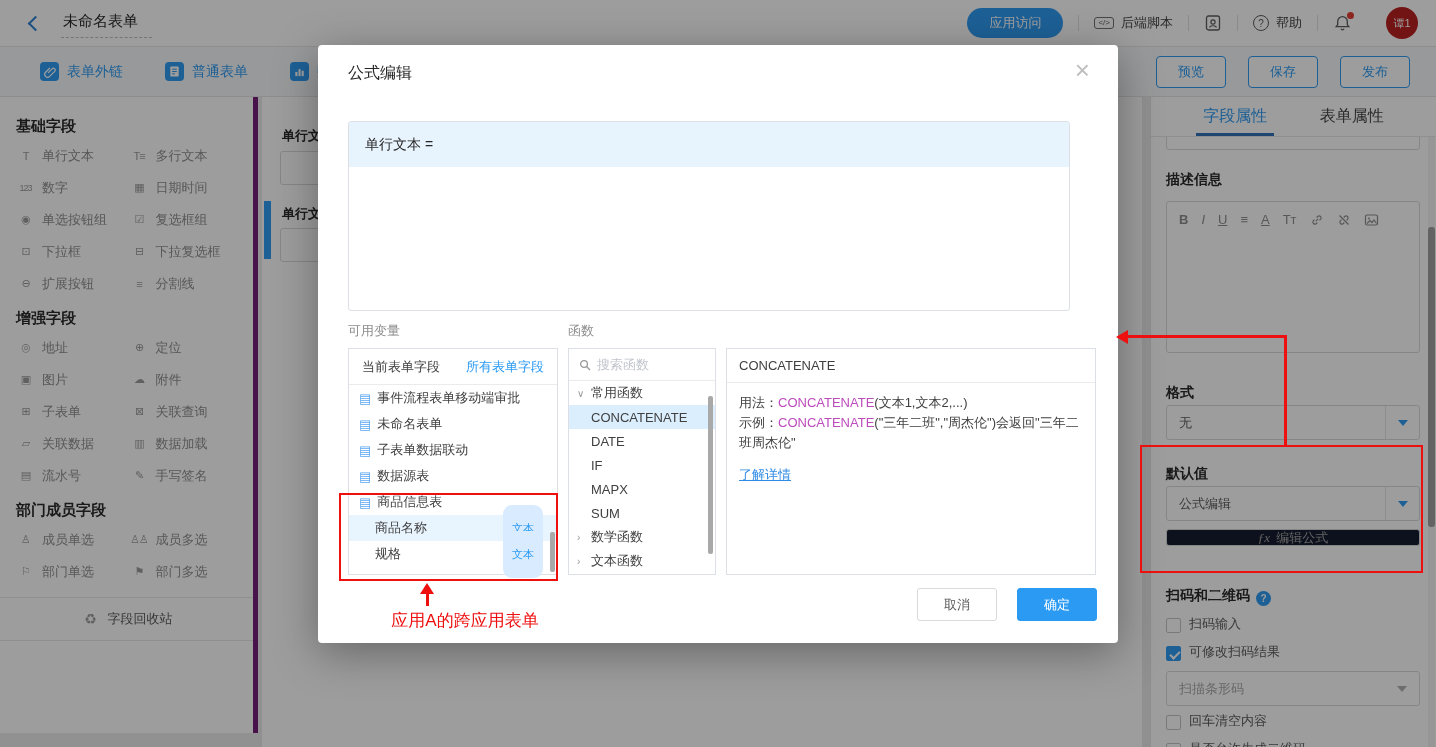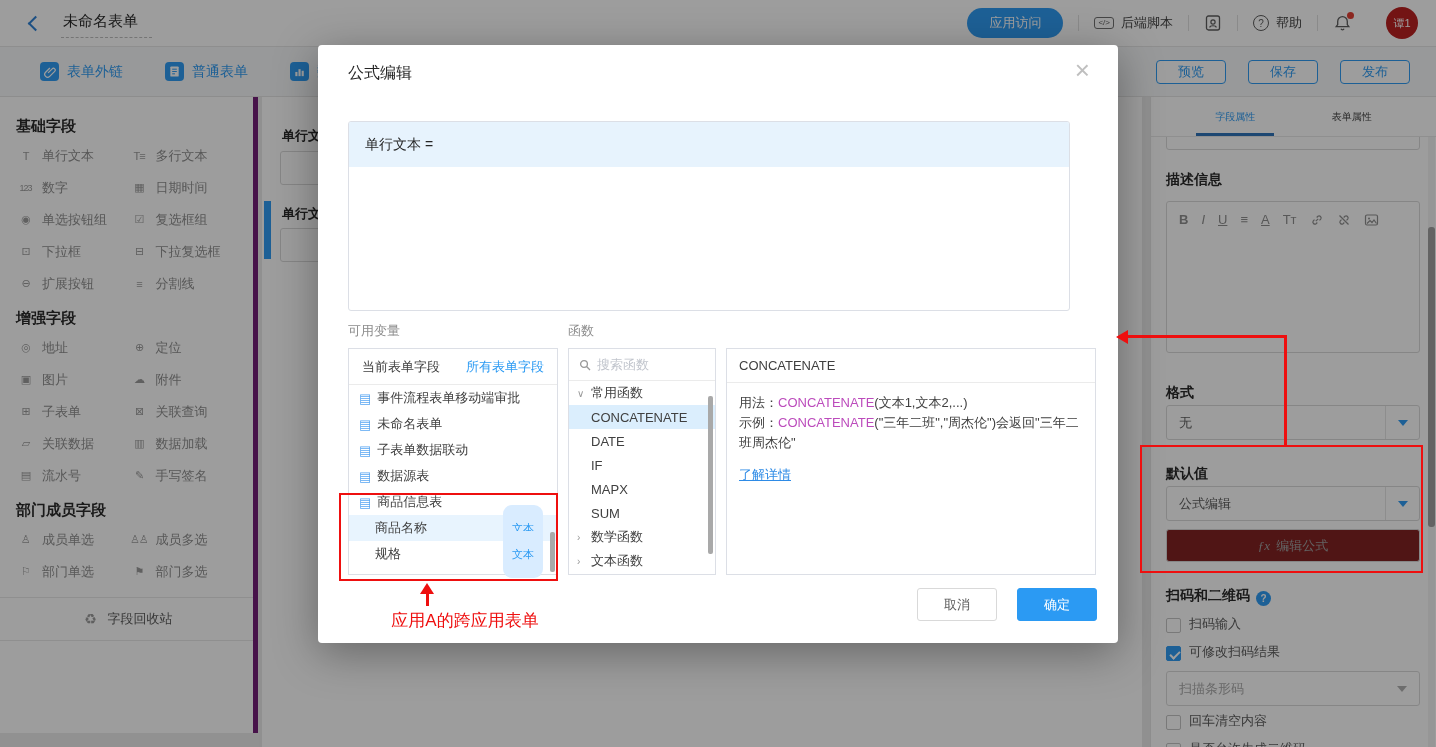--- a/index.html
+++ b/index.html
@@ -24,21 +24,21 @@
   .bell-dot{position:absolute;top:-2px;right:-2px;width:7px;height:7px;background:#e23b30;border-radius:50%}
   .avatar{width:32px;height:32px;border-radius:50%;background:#b91c1c;color:#fff;font-size:11px;display:flex;
           align-items:center;justify-content:center;margin-left:34px;cursor:pointer}
 
   
   .tabbar{position:absolute;top:47px;left:0;right:0;height:50px;background:#f7f8fa;border-bottom:1px solid #e4e4e4;
           display:flex;align-items:center;padding-left:40px;gap:42px}
   .ttab{display:flex;align-items:center;gap:8px;font-size:14px;color:#2b9af3;cursor:pointer}
   .ttab .ic{width:19px;height:19px;border-radius:4px;background:#2b9af3;display:flex;align-items:center;justify-content:center;flex:none}
   .tb-btns{margin-left:auto;display:flex;gap:22px;padding-right:26px}
-  .btn-outline{width:70px;height:24px;border:1px solid #2b9af3;border-radius:4px;background:#fff;color:#2b9af3;
+  .btn-outline{width:70px;height:32px;border:1px solid #2b9af3;border-radius:4px;background:#fff;color:#2b9af3;
                font-size:13px;cursor:pointer}
 
   
   .fields-panel{position:absolute;top:97px;left:0;width:258px;bottom:14px;background:#fff;border-right:5px solid #701a75;
                 padding:20px 10px 0 16px}
   .fsec-title{font-size:15px;font-weight:bold;color:#262626;margin:16px 0 4px}
   .fsec-title:first-child{margin-top:0}
   .fgrid{display:grid;grid-template-columns:1fr 1fr;row-gap:13px;margin:10px 0 8px}
   .fitem{display:flex;align-items:center;gap:7px;font-size:13px;color:#8c8c8c;height:19px;cursor:pointer}
   .ficon{width:19px;flex:none;text-align:center;font-size:11px;color:#9a9a9a;letter-spacing:-1px;white-space:nowrap}
@@ -49,36 +49,36 @@
   .canvas{position:absolute;top:97px;left:259px;right:286px;bottom:0;background:#e9e9e9}
   .form-card{position:absolute;left:3px;top:0;width:880px;height:100%;background:#fff}
   .cfield-label{position:absolute;left:20px;font-size:13px;color:#262626;font-weight:bold}
   .cinput{position:absolute;left:18px;width:620px;height:34px;border:1px solid #d9d9d9;border-radius:3px;background:#fff}
   .sel-bar{position:absolute;left:2px;top:104px;width:7px;height:58px;background:#2b9af3}
 
   
   .props{position:absolute;top:97px;right:0;width:286px;bottom:0;background:#fff;border-left:1px solid #e4e4e4}
   .ptabs{position:relative;z-index:2;height:40px;background:#fff;border-bottom:1px solid #e8e8e8;display:flex;
          align-items:center;justify-content:space-around;padding:0 26px}
-  .ptab{font-size:10px;color:#404040;cursor:pointer;position:relative;height:100%;display:flex;align-items:center}
+  .ptab{font-size:16px;color:#404040;cursor:pointer;position:relative;height:100%;display:flex;align-items:center}
   .ptab.active{color:#2b9af3}
   .ptab.active::after{content:"";position:absolute;left:50%;transform:translateX(-50%);bottom:0;width:78px;height:3px;background:#2b70b8}
   .partial-input{position:absolute;z-index:1;left:15px;right:16px;top:18px;height:35px;border:1px solid #d9d9d9;border-radius:3px;background:#fff}
   .plabel{position:absolute;left:15px;font-size:14px;font-weight:bold;color:#262626}
   .rteditor{position:absolute;left:15px;right:16px;top:104px;height:152px;border:1px solid #d9d9d9;border-radius:3px;background:#fff}
   .rtbar{display:flex;align-items:center;gap:13px;padding:10px 12px;color:#8c8c8c;font-size:13px}
   .rtbar span{cursor:pointer}
   .rt-b{font-weight:bold}.rt-i{font-style:italic}.rt-u,.rt-a{text-decoration:underline}
   .sel{position:absolute;left:15px;right:16px;height:35px;border:1px solid #d9d9d9;border-radius:3px;background:#fff;
        display:flex;align-items:center;padding-left:12px;font-size:13px;color:#595959;cursor:pointer}
   .sel .caretbox{position:absolute;right:0;top:0;bottom:0;width:34px;border-left:1px solid #e4e4e4;display:flex;
                  align-items:center;justify-content:center}
   .caret{width:0;height:0;border-left:5px solid transparent;border-right:5px solid transparent;border-top:6px solid #2b9af3}
   .caret.gray{border-top-color:#b0b0b0}
-  .fx-btn{position:absolute;left:15px;right:16px;top:432px;height:33px;border:1px solid #d9d9d9;border-radius:3px;background:#7f1d1d;
+  .fx-btn{position:absolute;left:15px;right:16px;top:432px;height:17px;border:1px solid #d9d9d9;border-radius:3px;background:#0f172a;
           color:#9e9e9e;font-size:13px;display:flex;align-items:center;justify-content:center;gap:6px;cursor:pointer}
   .fx-glyph{font-style:italic;font-family:"Liberation Serif","DejaVu Serif",serif}
   .helpdot{display:inline-flex;width:15px;height:15px;border-radius:50%;background:#2b9af3;color:#fff;font-size:10px;
            font-weight:bold;align-items:center;justify-content:center;margin-left:6px;vertical-align:-2px}
   .optrow{position:absolute;left:15px;display:flex;align-items:flex-end;gap:8px;font-size:13px;color:#595959;cursor:pointer}
   .cb{width:15px;height:15px;border:1px solid #c4c4c4;border-radius:2px;background:#fff;flex:none;position:relative}
   .cb.checked{background:#2b9af3;border-color:#2b9af3}
   .cb.checked::after{content:"";position:absolute;left:4.5px;top:1.5px;width:4px;height:8px;border-right:2px solid #fff;
                      border-bottom:2px solid #fff;transform:rotate(45deg)}
   .page-scroll{position:absolute;right:1px;top:97px;bottom:0;width:7px;background:#f3f3f3}

